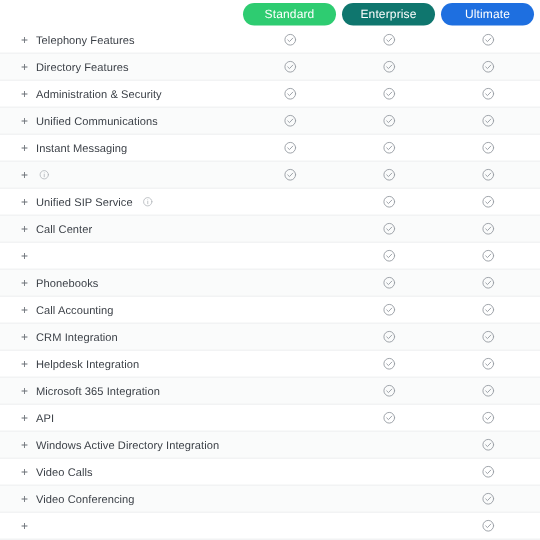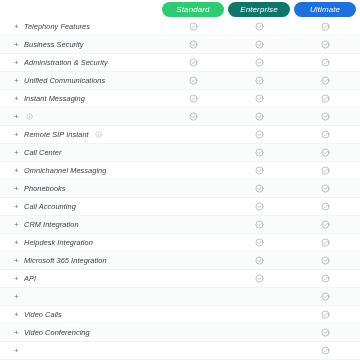--- a/index.html
+++ b/index.html
@@ -13,21 +13,20 @@
     font-family: "Liberation Sans", sans-serif;
     overflow: hidden;
     -webkit-font-smoothing: antialiased;
   }
 
   #plan-table {
     width: 360px;
     height: 360px;
     position: relative;
     box-sizing: border-box;
-    font-style: italic;
   }
 
   
   .plan-header {
     height: 18px;
     position: relative;
     display: flex;
     align-items: center;
   }
   .plan-header .spacer {
@@ -170,21 +169,21 @@
             <svg viewBox="0 0 24 24" width="9" height="9" fill="none" stroke="#9aa0a6" stroke-width="1.7" stroke-linecap="round" stroke-linejoin="round">
               <circle cx="12" cy="12" r="9.5"></circle>
               <path d="M7.6 12.3l3 3 5.9-6.2"></path>
             </svg>
           </span>
         </div>
       </div>
       <div class="feature-row alt">
         <div class="feature-label">
           <span class="plus-icon">+</span>
-          <span class="label-text">Business Security</span>
+          <span class="label-text">Directory Features</span>
         </div>
         <div class="cell">
           <span class="check-icon">
             <svg viewBox="0 0 24 24" width="9" height="9" fill="none" stroke="#9aa0a6" stroke-width="1.7" stroke-linecap="round" stroke-linejoin="round">
               <circle cx="12" cy="12" r="9.5"></circle>
               <path d="M7.6 12.3l3 3 5.9-6.2"></path>
             </svg>
           </span>
         </div>
         <div class="cell">
@@ -326,21 +325,21 @@
             <svg viewBox="0 0 24 24" width="9" height="9" fill="none" stroke="#9aa0a6" stroke-width="1.7" stroke-linecap="round" stroke-linejoin="round">
               <circle cx="12" cy="12" r="9.5"></circle>
               <path d="M7.6 12.3l3 3 5.9-6.2"></path>
             </svg>
           </span>
         </div>
       </div>
       <div class="feature-row">
         <div class="feature-label">
           <span class="plus-icon">+</span>
-          <span class="label-text">Remote SIP Instant</span>
+          <span class="label-text">Unified SIP Service</span>
           <span class="info-icon">
             <svg viewBox="0 0 24 24" width="7" height="7" fill="none" stroke="#8b9198" stroke-width="1.9" stroke-linecap="round">
               <circle cx="12" cy="12" r="9.5"></circle>
               <path d="M12 10.6v6"></path>
               <circle cx="12" cy="7.2" r="0.9" fill="#8b9198" stroke="none"></circle>
             </svg>
           </span>
         </div>
         <div class="cell"></div>
         <div class="cell">
@@ -379,21 +378,20 @@
             <svg viewBox="0 0 24 24" width="9" height="9" fill="none" stroke="#9aa0a6" stroke-width="1.7" stroke-linecap="round" stroke-linejoin="round">
               <circle cx="12" cy="12" r="9.5"></circle>
               <path d="M7.6 12.3l3 3 5.9-6.2"></path>
             </svg>
           </span>
         </div>
       </div>
       <div class="feature-row">
         <div class="feature-label">
           <span class="plus-icon">+</span>
-          <span class="label-text">Omnichannel Messaging</span>
         </div>
         <div class="cell"></div>
         <div class="cell">
           <span class="check-icon">
             <svg viewBox="0 0 24 24" width="9" height="9" fill="none" stroke="#9aa0a6" stroke-width="1.7" stroke-linecap="round" stroke-linejoin="round">
               <circle cx="12" cy="12" r="9.5"></circle>
               <path d="M7.6 12.3l3 3 5.9-6.2"></path>
             </svg>
           </span>
         </div>
@@ -540,20 +538,21 @@
             <svg viewBox="0 0 24 24" width="9" height="9" fill="none" stroke="#9aa0a6" stroke-width="1.7" stroke-linecap="round" stroke-linejoin="round">
               <circle cx="12" cy="12" r="9.5"></circle>
               <path d="M7.6 12.3l3 3 5.9-6.2"></path>
             </svg>
           </span>
         </div>
       </div>
       <div class="feature-row alt">
         <div class="feature-label">
           <span class="plus-icon">+</span>
+          <span class="label-text">Windows Active Directory Integration</span>
         </div>
         <div class="cell"></div>
         <div class="cell"></div>
         <div class="cell">
           <span class="check-icon">
             <svg viewBox="0 0 24 24" width="9" height="9" fill="none" stroke="#9aa0a6" stroke-width="1.7" stroke-linecap="round" stroke-linejoin="round">
               <circle cx="12" cy="12" r="9.5"></circle>
               <path d="M7.6 12.3l3 3 5.9-6.2"></path>
             </svg>
           </span>

